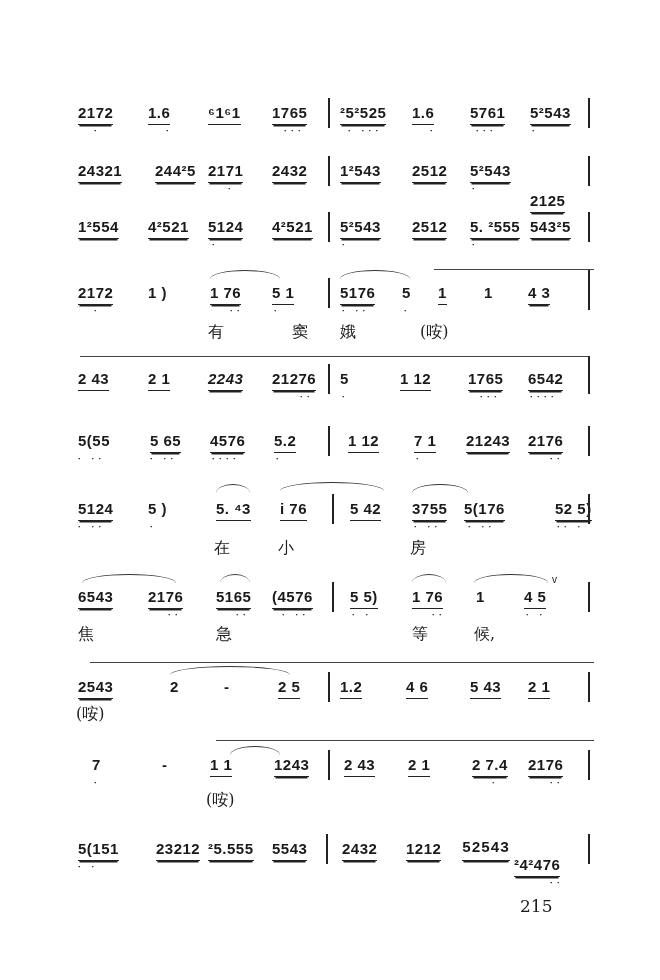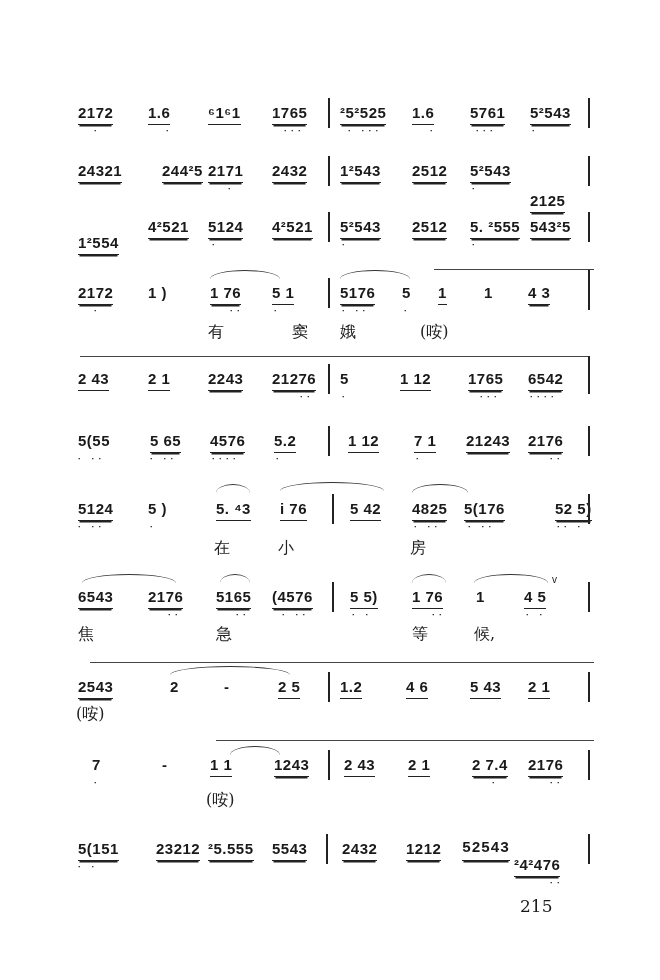--- a/index.html
+++ b/index.html
@@ -33,33 +33,33 @@
     <div class="bar" style="left:250px;"></div>
     <div class="cell" style="left:262px;"><span class="num u2">²5²525</span><span class="dots" style="left:8px;">· ···</span></div>
     <div class="cell" style="left:334px;"><span class="num u1">1.6</span><span class="dots" style="left:18px;">·</span></div>
     <div class="cell" style="left:392px;"><span class="num u2">5761</span><span class="dots" style="left:6px;">···</span></div>
     <div class="cell" style="left:452px;"><span class="num u2">5²543</span><span class="dots" style="left:2px;">·</span></div>
     <div class="bar end" style="left:510px;"></div>
   </div>
 
   <div class="row" style="top:162px;">
     <div class="cell" style="left:0;"><span class="num u2">24321</span></div>
-    <div class="cell" style="left:84px;"><span class="num u2">244²5</span></div>
+    <div class="cell" style="left:77px;"><span class="num u2">244²5</span></div>
     <div class="cell" style="left:130px;"><span class="num u2">2171</span><span class="dots" style="left:20px;">·</span></div>
     <div class="cell" style="left:194px;"><span class="num u2">2432</span></div>
     <div class="bar" style="left:250px;"></div>
     <div class="cell" style="left:262px;"><span class="num u2">1²543</span></div>
     <div class="cell" style="left:334px;"><span class="num u2">2512</span></div>
     <div class="cell" style="left:392px;"><span class="num u2">5²543</span><span class="dots" style="left:2px;">·</span></div>
     <div class="cell" style="left:452px;margin-top:30px;"><span class="num u2">2125</span></div>
     <div class="bar end" style="left:510px;"></div>
   </div>
 
   <div class="row" style="top:218px;">
-    <div class="cell" style="left:0;margin-top:16px;"><span class="num u2">1²554</span></div>
+    <div class="cell" style="left:0;"><span class="num u2">1²554</span></div>
     <div class="cell" style="left:70px;"><span class="num u2">4²521</span></div>
     <div class="cell" style="left:130px;"><span class="num u2">5124</span><span class="dots" style="left:4px;">·</span></div>
     <div class="cell" style="left:194px;"><span class="num u2">4²521</span></div>
     <div class="bar" style="left:250px;"></div>
     <div class="cell" style="left:262px;"><span class="num u2">5²543</span><span class="dots" style="left:2px;">·</span></div>
     <div class="cell" style="left:334px;"><span class="num u2">2512</span></div>
     <div class="cell" style="left:392px;"><span class="num u2">5. ²555</span><span class="dots" style="left:2px;">·</span></div>
     <div class="cell" style="left:452px;"><span class="num u2">543²5</span></div>
     <div class="bar end" style="left:510px;"></div>
   </div>
@@ -82,21 +82,21 @@
     <div class="lyric" style="left:130px; top:38px;">有</div>
     <div class="lyric" style="left:214px; top:38px;">窦</div>
     <div class="lyric" style="left:262px; top:38px;">娥</div>
     <div class="lyric" style="left:342px; top:38px;">(咹)</div>
   </div>
 
   <div class="row" style="top:370px;">
     <div class="longline" style="left:2px; width:508px; top:-14px;"></div>
     <div class="cell" style="left:0;"><span class="num u1">2 43</span></div>
     <div class="cell" style="left:70px;"><span class="num u1">2 1</span></div>
-    <div class="cell" style="left:130px;"><span class="num u2">2243</span></div>
+    <div class="cell" style="left:130px;font-style:italic;"><span class="num u2">2243</span></div>
     <div class="cell" style="left:194px;"><span class="num u2">21276</span><span class="dots" style="left:28px;">··</span></div>
     <div class="bar" style="left:250px;"></div>
     <div class="cell" style="left:262px;"><span class="num">5</span><span class="dots" style="left:2px;">·</span></div>
     <div class="cell" style="left:322px;"><span class="num u1">1 12</span></div>
     <div class="cell" style="left:390px;"><span class="num u2">1765</span><span class="dots" style="left:12px;">···</span></div>
     <div class="cell" style="left:450px;"><span class="num u2">6542</span><span class="dots" style="left:2px;">····</span></div>
     <div class="bar end" style="left:510px; top:-14px; height:38px;"></div>
   </div>
 
   <div class="row" style="top:432px;">
@@ -115,21 +115,21 @@
   <div class="row" style="top:500px;">
     <div class="slur" style="left:138px; width:34px; top:-16px;"></div>
     <div class="slur" style="left:202px; width:104px; top:-18px;"></div>
     <div class="slur" style="left:334px; width:56px; top:-16px;"></div>
     <div class="cell" style="left:0;"><span class="num u2">5124</span><span class="dots" style="left:0px;">· ··</span></div>
     <div class="cell" style="left:70px;"><span class="num">5 )</span><span class="dots" style="left:2px;">·</span></div>
     <div class="cell" style="left:138px;"><span class="num u1">5. ⁴3</span></div>
     <div class="cell" style="left:202px;"><span class="num u1">i 76</span></div>
     <div class="bar" style="left:254px;"></div>
     <div class="cell" style="left:272px;"><span class="num u1">5 42</span></div>
-    <div class="cell" style="left:334px;"><span class="num u2">4825</span><span class="dots" style="left:2px;">· ··</span></div>
+    <div class="cell" style="left:334px;"><span class="num u2">3755</span><span class="dots" style="left:2px;">· ··</span></div>
     <div class="cell" style="left:386px;"><span class="num u2">5(176</span><span class="dots" style="left:4px;">· ··</span></div>
     <div class="cell" style="left:452px;margin-left:25px;"><span class="num u2">52 5)</span><span class="dots" style="left:2px;">·· ·</span></div>
     <div class="bar end" style="left:510px;"></div>
     <div class="lyric" style="left:136px; top:38px;">在</div>
     <div class="lyric" style="left:200px; top:38px;">小</div>
     <div class="lyric" style="left:332px; top:38px;">房</div>
   </div>
 
   <div class="row" style="top:588px;">
     <div class="slur" style="left:4px; width:94px; top:-14px;"></div>

